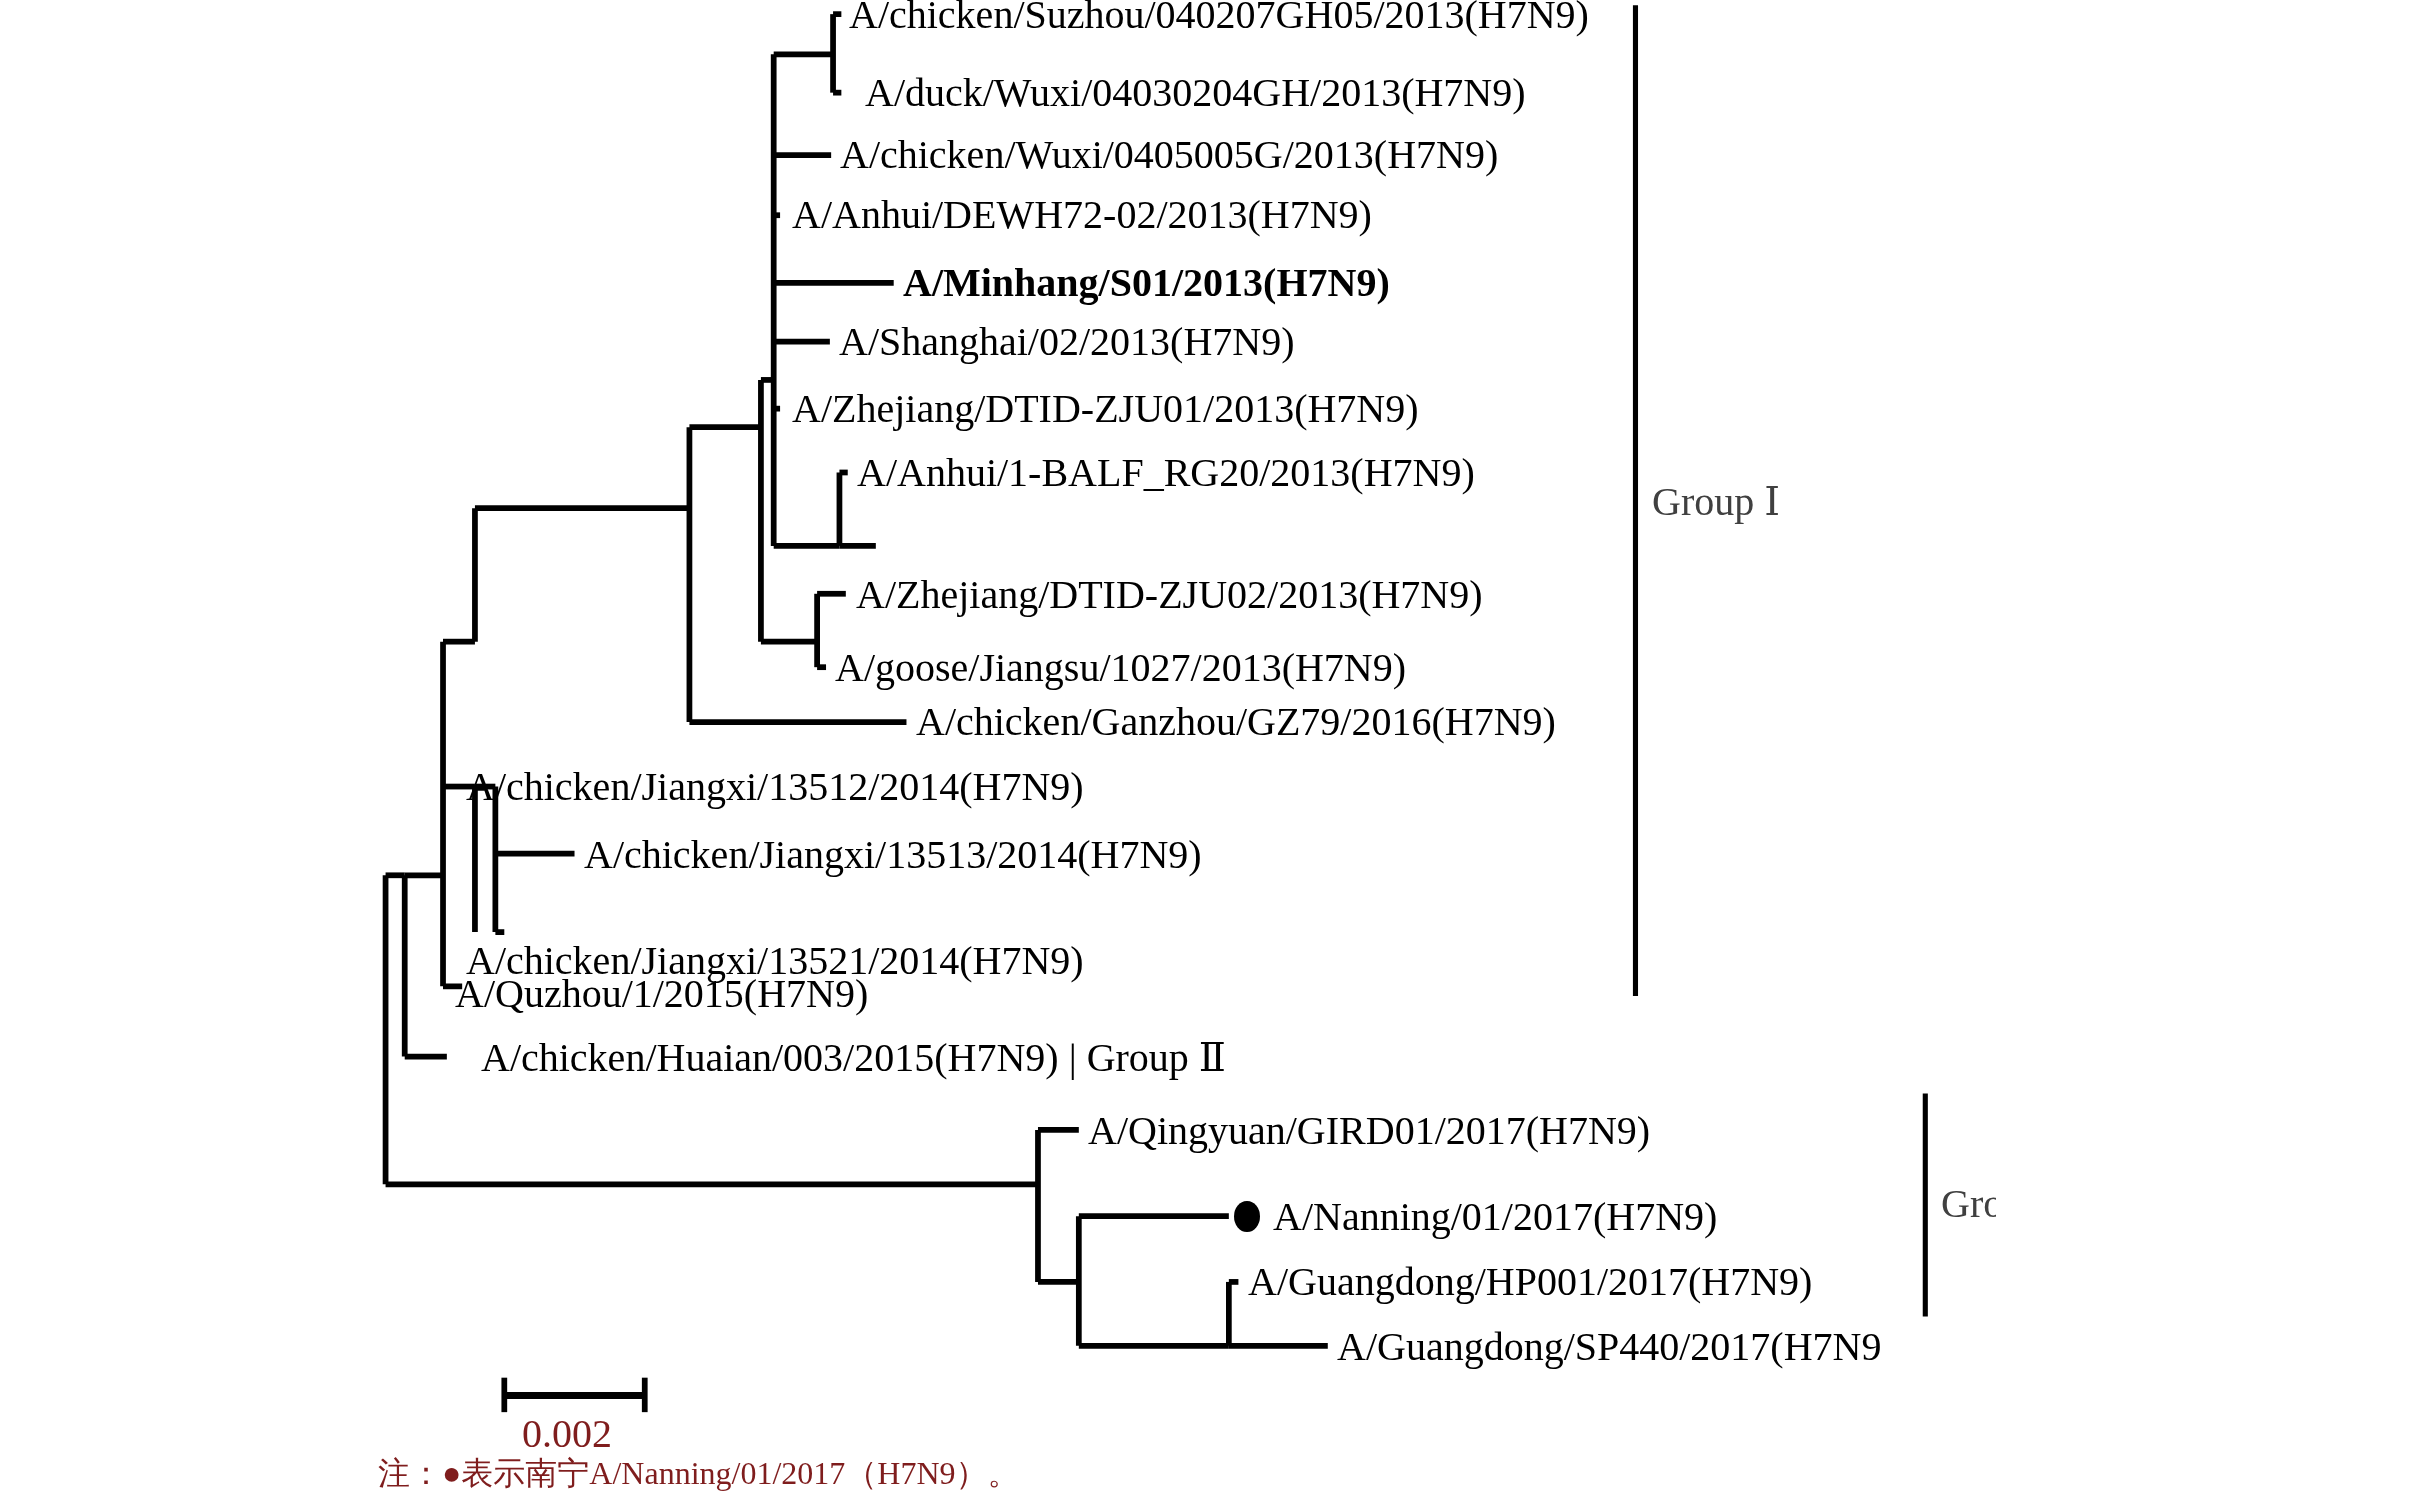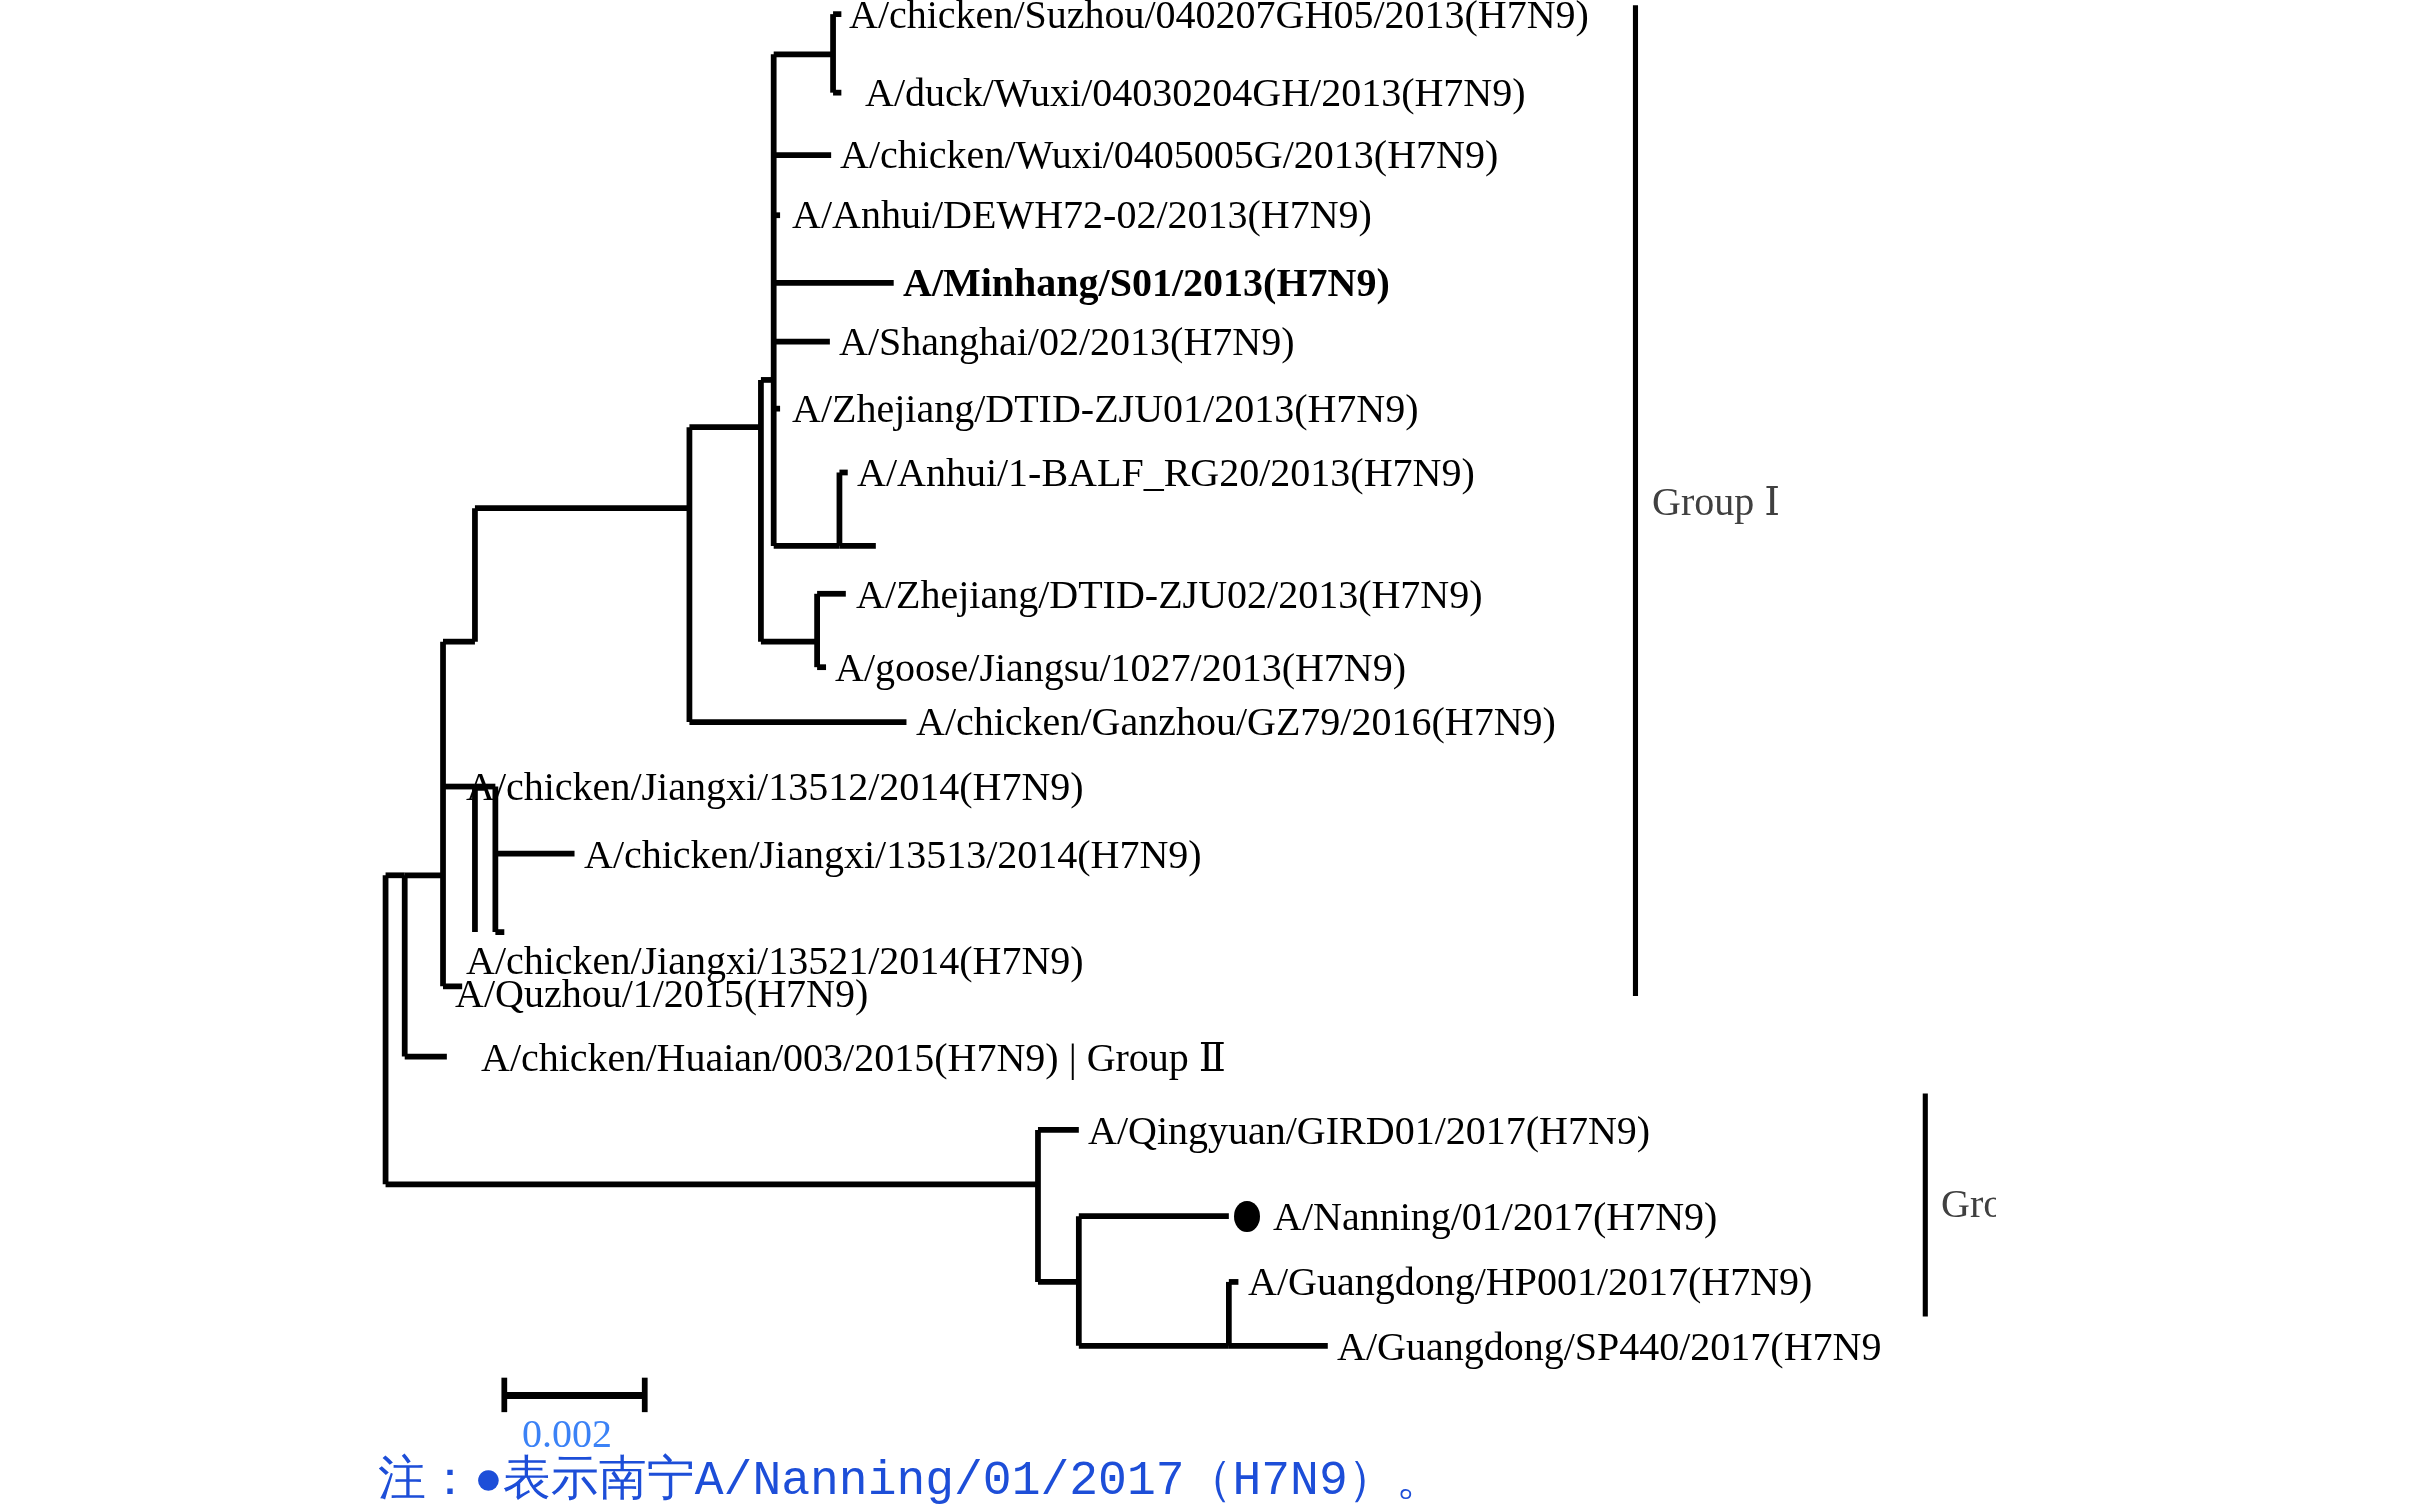--- a/index.html
+++ b/index.html
@@ -35,29 +35,29 @@
     font-size: 40px;
     line-height: 1;
     white-space: nowrap;
     color: #404040;
   }
   .scale-label {
     position: absolute;
     font-size: 40px;
     line-height: 1;
     white-space: nowrap;
-    color: #3b82f6;
+    color: #7f1d1d;
   }
   .note-label {
     position: absolute;
-    font-size: 48px;
+    font-size: 32px;
     line-height: 1;
     white-space: nowrap;
-    color: #1d4ed8;
-    font-family: Liberation Mono, monospace;
+    color: #7f1d1d;
+    font-family: Liberation Serif, serif;
   }
   .highlight-dot {
     position: absolute;
     width: 25.5px;
     height: 31px;
     border-radius: 50%;
     background: #000000;
   }
 </style>
 </head>

